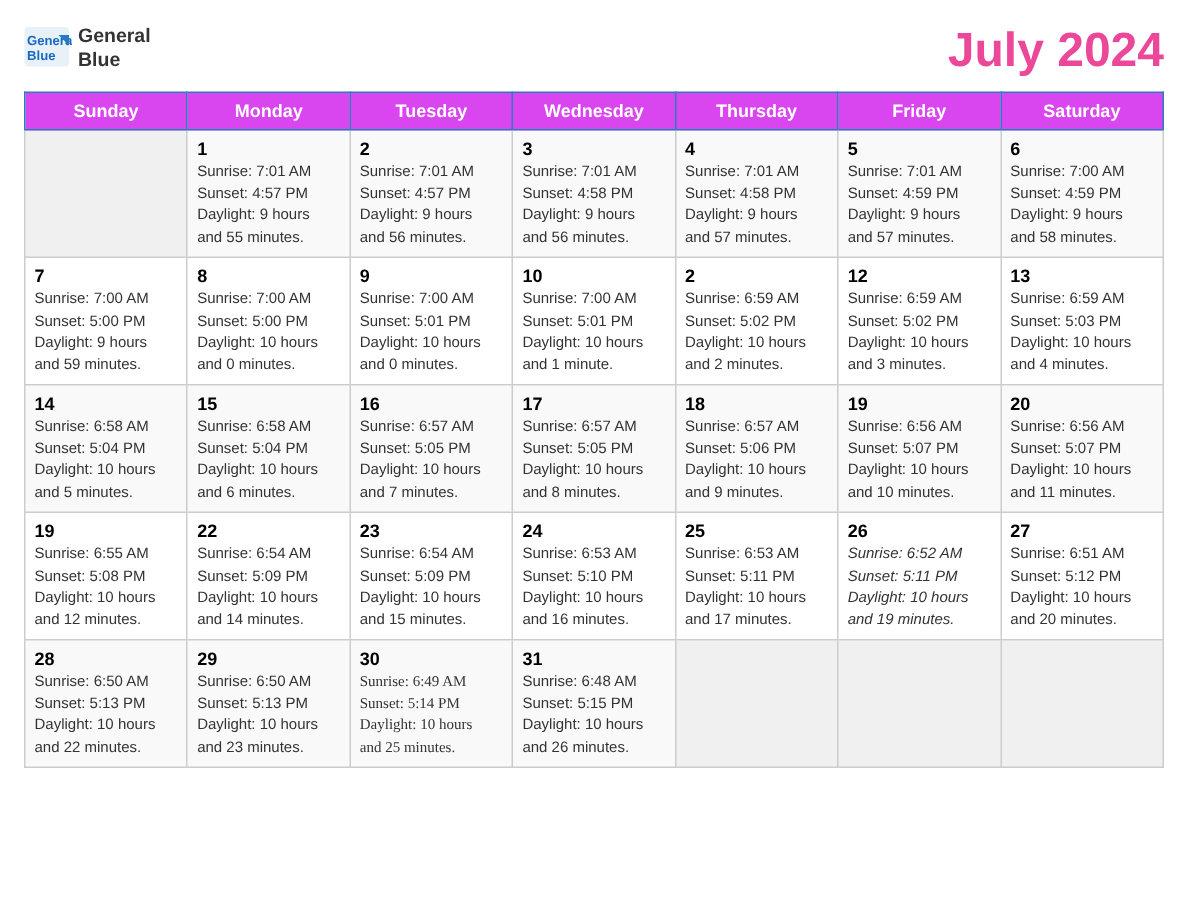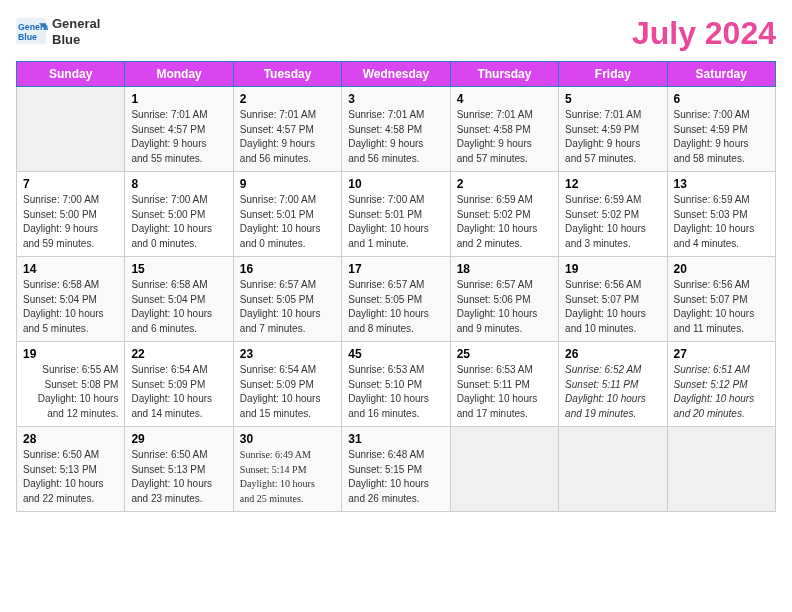--- a/index.html
+++ b/index.html
@@ -261,41 +261,41 @@
           <span class="day-number">20</span>
           <div class="day-info" style="white-space: pre-line;">Sunrise: 6:56 AM
 Sunset: 5:07 PM
 Daylight: 10 hours
 and 11 minutes.</div>
         </td>
       </tr>
       <tr>
         <td>
           <span class="day-number">19</span>
-          <div class="day-info" style="white-space: pre-line; text-align: right;">Sunrise: 6:55 AM
+          <div class="day-info" style="white-space: pre-line;">Sunrise: 6:55 AM
 Sunset: 5:08 PM
 Daylight: 10 hours
 and 12 minutes.</div>
         </td>
         <td>
           <span class="day-number">22</span>
           <div class="day-info" style="white-space: pre-line;">Sunrise: 6:54 AM
 Sunset: 5:09 PM
 Daylight: 10 hours
 and 14 minutes.</div>
         </td>
         <td>
           <span class="day-number">23</span>
           <div class="day-info" style="white-space: pre-line;">Sunrise: 6:54 AM
 Sunset: 5:09 PM
 Daylight: 10 hours
 and 15 minutes.</div>
         </td>
         <td>
-          <span class="day-number">45</span>
+          <span class="day-number">24</span>
           <div class="day-info" style="white-space: pre-line;">Sunrise: 6:53 AM
 Sunset: 5:10 PM
 Daylight: 10 hours
 and 16 minutes.</div>
         </td>
         <td>
           <span class="day-number">25</span>
           <div class="day-info" style="white-space: pre-line;">Sunrise: 6:53 AM
 Sunset: 5:11 PM
 Daylight: 10 hours
@@ -303,21 +303,21 @@
         </td>
         <td>
           <span class="day-number">26</span>
           <div class="day-info" style="white-space: pre-line; font-style: italic;">Sunrise: 6:52 AM
 Sunset: 5:11 PM
 Daylight: 10 hours
 and 19 minutes.</div>
         </td>
         <td>
           <span class="day-number">27</span>
-          <div class="day-info" style="white-space: pre-line; font-style: italic;">Sunrise: 6:51 AM
+          <div class="day-info" style="white-space: pre-line;">Sunrise: 6:51 AM
 Sunset: 5:12 PM
 Daylight: 10 hours
 and 20 minutes.</div>
         </td>
       </tr>
       <tr>
         <td>
           <span class="day-number">28</span>
           <div class="day-info" style="white-space: pre-line;">Sunrise: 6:50 AM
 Sunset: 5:13 PM

